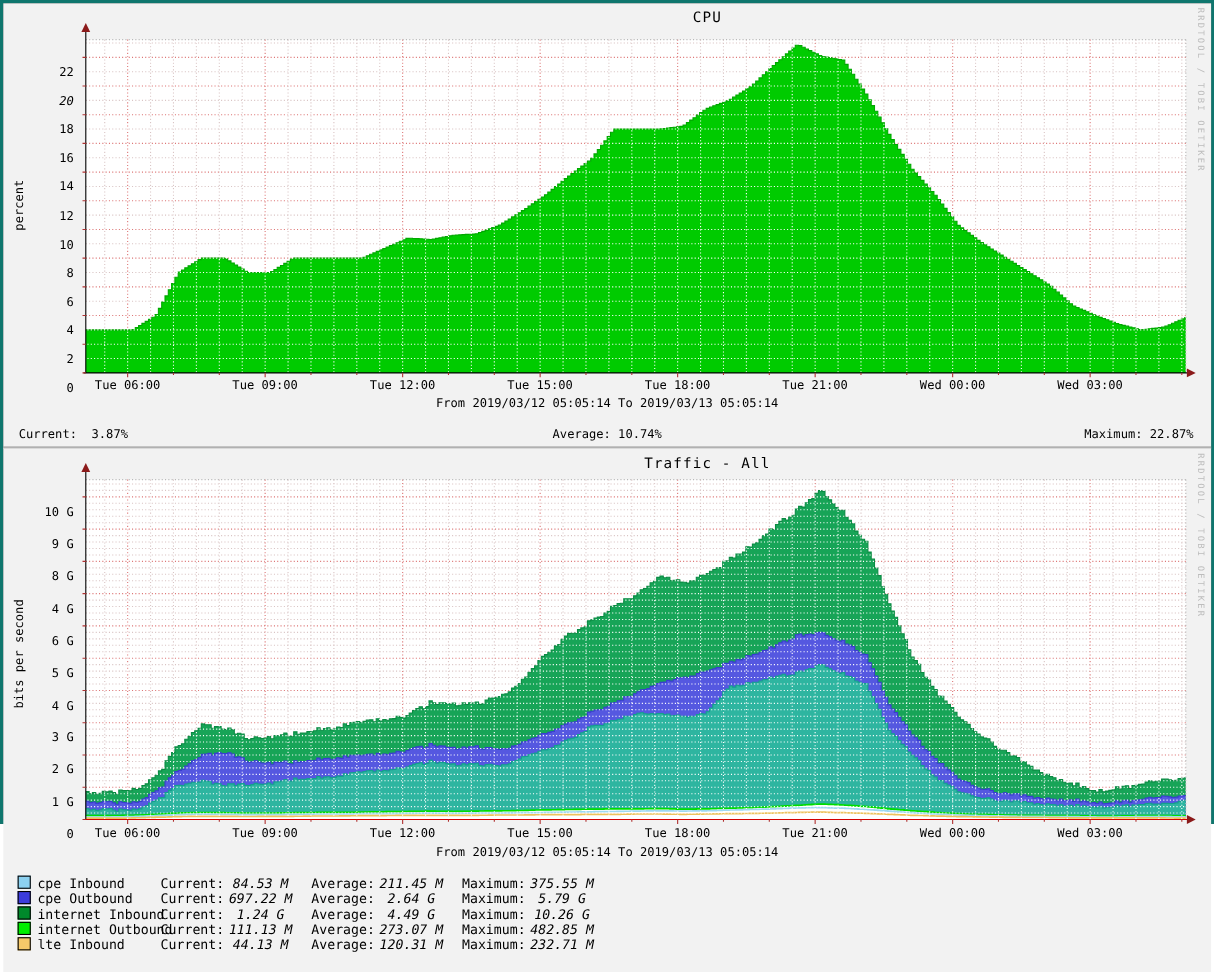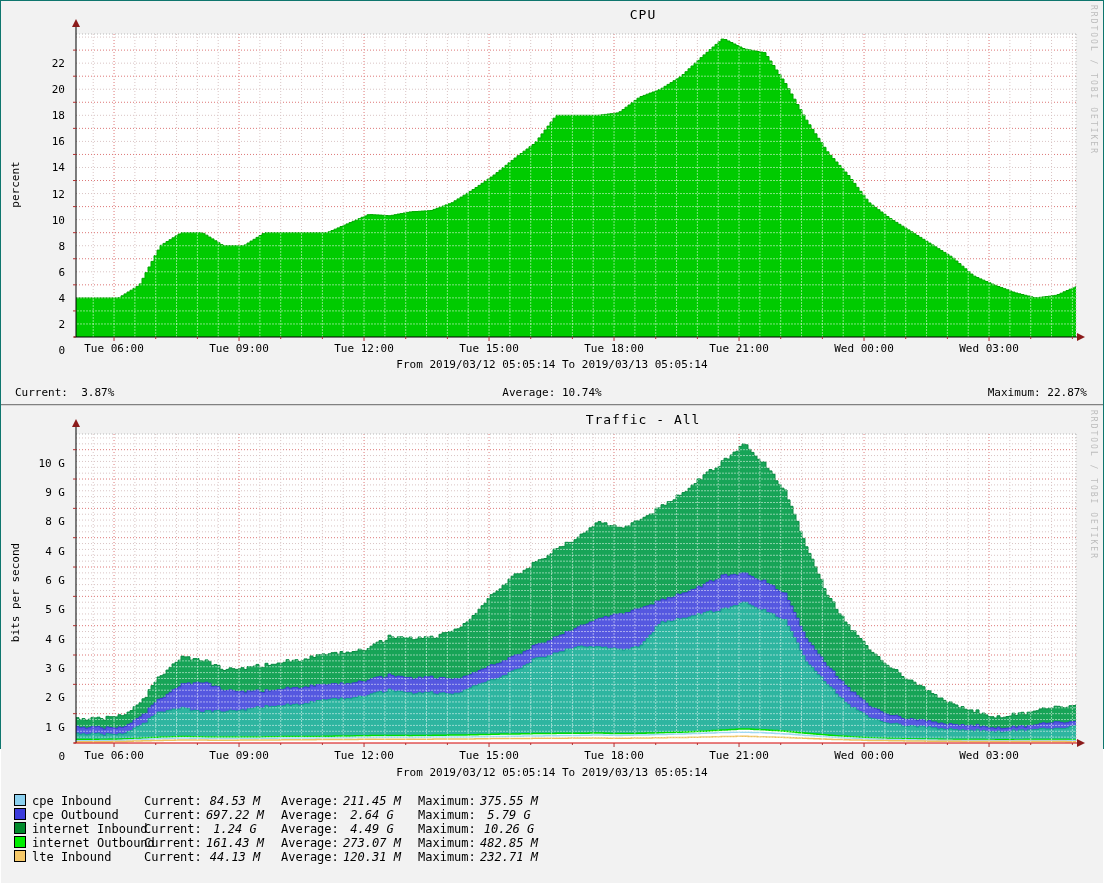--- a/index.html
+++ b/index.html
@@ -1,17 +1,17 @@
 <!DOCTYPE html>
 <html><head>
 <meta charset="utf-8">
 <style>
   html,body{margin:0;padding:0;background:#ffffff;}
   body{width:1104px;height:884px;font-family:"DejaVu Sans Mono","Liberation Mono",monospace;color:#000;}
-  .frame{width:1104px;height:749px;box-sizing:border-box;border:1px solid #0f766e;background:#404040;}
+  .frame{width:1104px;height:749px;box-sizing:border-box;border:3px solid #0f766e;background:#404040;}
   .panel{position:relative;background:#f2f2f2;overflow:hidden;}
   #p1{height:403px;border-bottom:2px groove #d5d5d5;}
   #p2{height:477px;}
   .panel svg{position:absolute;left:0;top:0;}
   .gtitle{position:absolute;left:186px;right:4px;top:6px;text-align:center;font-size:13px;letter-spacing:1px;white-space:pre;}
   .yrot{position:absolute;left:-86px;width:200px;top:177px;text-align:center;font-size:11px;transform:rotate(-90deg);white-space:pre;}
   .watermark{position:absolute;right:5px;top:4px;writing-mode:vertical-rl;font-size:8px;letter-spacing:2px;color:#bdbdbd;white-space:pre;}
   .fromline{position:absolute;left:0;right:0;text-align:center;font-size:11px;white-space:pre;}
   #p1 .fromline{top:357px;}
   #p2 .fromline{top:360px;}
@@ -250,21 +250,21 @@
       <div class="ylab" style="top: 329px;">0</div>
       <div class="ylab" style="top: 302.92px;">2</div>
       <div class="ylab" style="top: 276.84px;">4</div>
       <div class="ylab" style="top: 250.76px;">6</div>
       <div class="ylab" style="top: 224.68px;">8</div>
       <div class="ylab" style="top: 198.6px;">10</div>
       <div class="ylab" style="top: 172.52px;">12</div>
       <div class="ylab" style="top: 146.44px;">14</div>
       <div class="ylab" style="top: 120.36px;">16</div>
       <div class="ylab" style="top: 94.28px;">18</div>
-      <div class="ylab" style="top: 68.2px;">20</div>
+      <div class="ylab" style="top: 68.2px; font-style: italic;">20</div>
       <div class="ylab" style="top: 42.12px;">22</div>
     </div>
 
   <div class="panel" id="p2">
     <div class="gtitle">Traffic - All</div>
     <div class="yrot" style="top:180px">bits per second</div>
     <div class="watermark">RRDTOOL / TOBI OETIKER</div>
     <svg id="svg2" width="1102" height="477" viewBox="0 0 1102 477">
         <rect x="75" y="28" width="1000" height="309" fill="#FFFFFF"></rect>
         <g>
@@ -525,21 +525,21 @@
           <line x1="72" y1="43.700000000000045" x2="75" y2="43.700000000000045"></line>
         </g>
         <polygon points="1076,333 1076,341 1084,337" fill="#8B1A1A"></polygon>
         <polygon points="71,21 79,21 75,13" fill="#8B1A1A"></polygon>
       </svg>
     <div class="fromline">From 2019/03/12 05:05:14 To 2019/03/13 05:05:14</div>
     <div id="legend">
         <div class="lrow"><span class="sw" style="background: rgb(140, 209, 240);"></span><span class="lname">cpe Inbound</span><span class="lcol">Current:</span><span class="lval">84.53 M</span><span class="lcol">Average:</span><span class="lval">211.45 M</span><span class="lcol">Maximum:</span><span class="lval last">375.55 M</span></div>
         <div class="lrow"><span class="sw" style="background: rgb(60, 60, 219);"></span><span class="lname">cpe Outbound</span><span class="lcol">Current:</span><span class="lval">697.22 M</span><span class="lcol">Average:</span><span class="lval">2.64 G</span><span class="lcol">Maximum:</span><span class="lval last">5.79 G</span></div>
         <div class="lrow"><span class="sw" style="background: rgb(0, 137, 43);"></span><span class="lname">internet Inbound</span><span class="lcol">Current:</span><span class="lval">1.24 G</span><span class="lcol">Average:</span><span class="lval">4.49 G</span><span class="lcol">Maximum:</span><span class="lval last">10.26 G</span></div>
-        <div class="lrow"><span class="sw" style="background: rgb(0, 238, 0);"></span><span class="lname">internet Outbound</span><span class="lcol">Current:</span><span class="lval">161.43 M</span><span class="lcol">Average:</span><span class="lval">273.07 M</span><span class="lcol">Maximum:</span><span class="lval last">482.85 M</span></div>
+        <div class="lrow"><span class="sw" style="background: rgb(0, 238, 0);"></span><span class="lname">internet Outbound</span><span class="lcol">Current:</span><span class="lval">111.13 M</span><span class="lcol">Average:</span><span class="lval">273.07 M</span><span class="lcol">Maximum:</span><span class="lval last">482.85 M</span></div>
         <div class="lrow"><span class="sw" style="background: rgb(246, 201, 106);"></span><span class="lname">lte Inbound</span><span class="lcol">Current:</span><span class="lval">44.13 M</span><span class="lcol">Average:</span><span class="lval">120.31 M</span><span class="lcol">Maximum:</span><span class="lval last">232.71 M</span></div>
       </div>
   <div class="xlab" style="left: 68.0417px; top: 343px;">Tue 06:00</div>
       <div class="xlab" style="left: 193.042px; top: 343px;">Tue 09:00</div>
       <div class="xlab" style="left: 318.042px; top: 343px;">Tue 12:00</div>
       <div class="xlab" style="left: 443.042px; top: 343px;">Tue 15:00</div>
       <div class="xlab" style="left: 568.042px; top: 343px;">Tue 18:00</div>
       <div class="xlab" style="left: 693.042px; top: 343px;">Tue 21:00</div>
       <div class="xlab" style="left: 818.042px; top: 343px;">Wed 00:00</div>
       <div class="xlab" style="left: 943.042px; top: 343px;">Wed 03:00</div>

